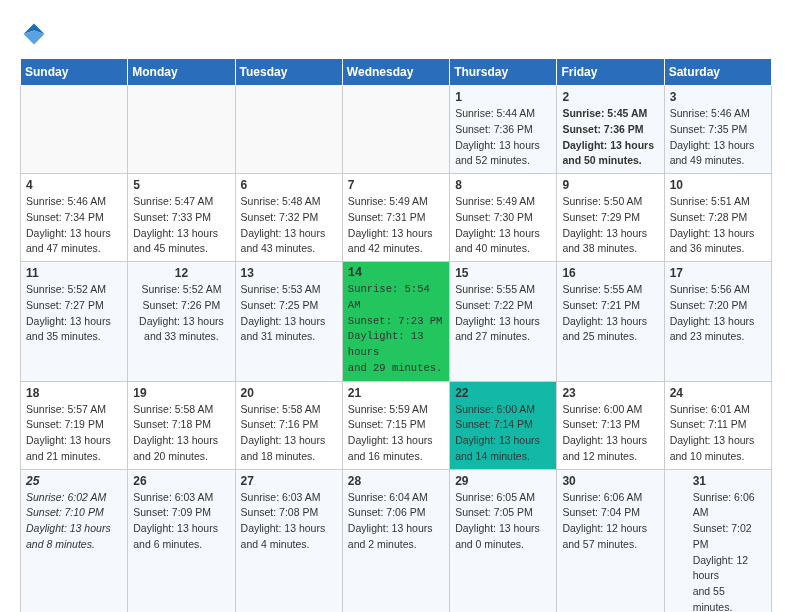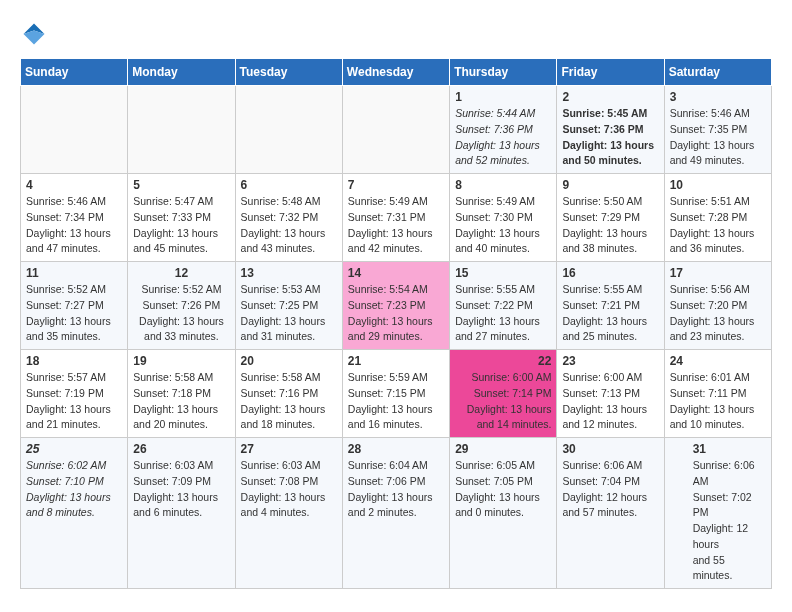--- a/index.html
+++ b/index.html
@@ -123,21 +123,21 @@
       </tr>
   </thead>
   <tbody id="calendar-body">
   <tr>
         <td class="empty-cell" style="background: rgb(240, 244, 249);"></td>
         <td class="empty-cell" style="background: rgb(240, 244, 249);"></td>
         <td class="empty-cell" style="background: rgb(240, 244, 249);"></td>
         <td class="empty-cell" style="background: rgb(240, 244, 249);"></td>
         <td style="background: rgb(245, 248, 252);">
           <span class="day-number">1</span>
-          <div class="day-info" style="white-space: pre-line; font-style: italic;">Sunrise: 5:44 AM
+          <div class="day-info" style="white-space: pre-line;">Sunrise: 5:44 AM
 Sunset: 7:36 PM
 Daylight: 13 hours
 and 52 minutes.</div>
         </td>
         <td style="background: rgb(245, 248, 252);">
           <span class="day-number">2</span>
           <div class="day-info" style="white-space: pre-line; font-weight: bold;">Sunrise: 5:45 AM
 Sunset: 7:36 PM
 Daylight: 13 hours
 and 50 minutes.</div>
@@ -216,21 +216,21 @@
 Daylight: 13 hours
 and 33 minutes.</div>
         </td>
         <td style="background: rgb(245, 248, 252);">
           <span class="day-number">13</span>
           <div class="day-info" style="white-space: pre-line;">Sunrise: 5:53 AM
 Sunset: 7:25 PM
 Daylight: 13 hours
 and 31 minutes.</div>
         </td>
-        <td style="background: #f9a8d4;">
+        <td style="background: #22c55e; font-family: Liberation Mono, monospace;">
           <span class="day-number">14</span>
           <div class="day-info" style="white-space: pre-line;">Sunrise: 5:54 AM
 Sunset: 7:23 PM
 Daylight: 13 hours
 and 29 minutes.</div>
         </td>
         <td style="background: rgb(245, 248, 252);">
           <span class="day-number">15</span>
           <div class="day-info" style="white-space: pre-line;">Sunrise: 5:55 AM
 Sunset: 7:22 PM
@@ -274,21 +274,21 @@
 Daylight: 13 hours
 and 18 minutes.</div>
         </td>
         <td style="background: rgb(255, 255, 255);">
           <span class="day-number">21</span>
           <div class="day-info" style="white-space: pre-line;">Sunrise: 5:59 AM
 Sunset: 7:15 PM
 Daylight: 13 hours
 and 16 minutes.</div>
         </td>
-        <td style="background: #ec4899; text-align: right;">
+        <td style="background: #14b8a6;">
           <span class="day-number">22</span>
           <div class="day-info" style="white-space: pre-line;">Sunrise: 6:00 AM
 Sunset: 7:14 PM
 Daylight: 13 hours
 and 14 minutes.</div>
         </td>
         <td style="background: rgb(255, 255, 255);">
           <span class="day-number">23</span>
           <div class="day-info" style="white-space: pre-line;">Sunrise: 6:00 AM
 Sunset: 7:13 PM

